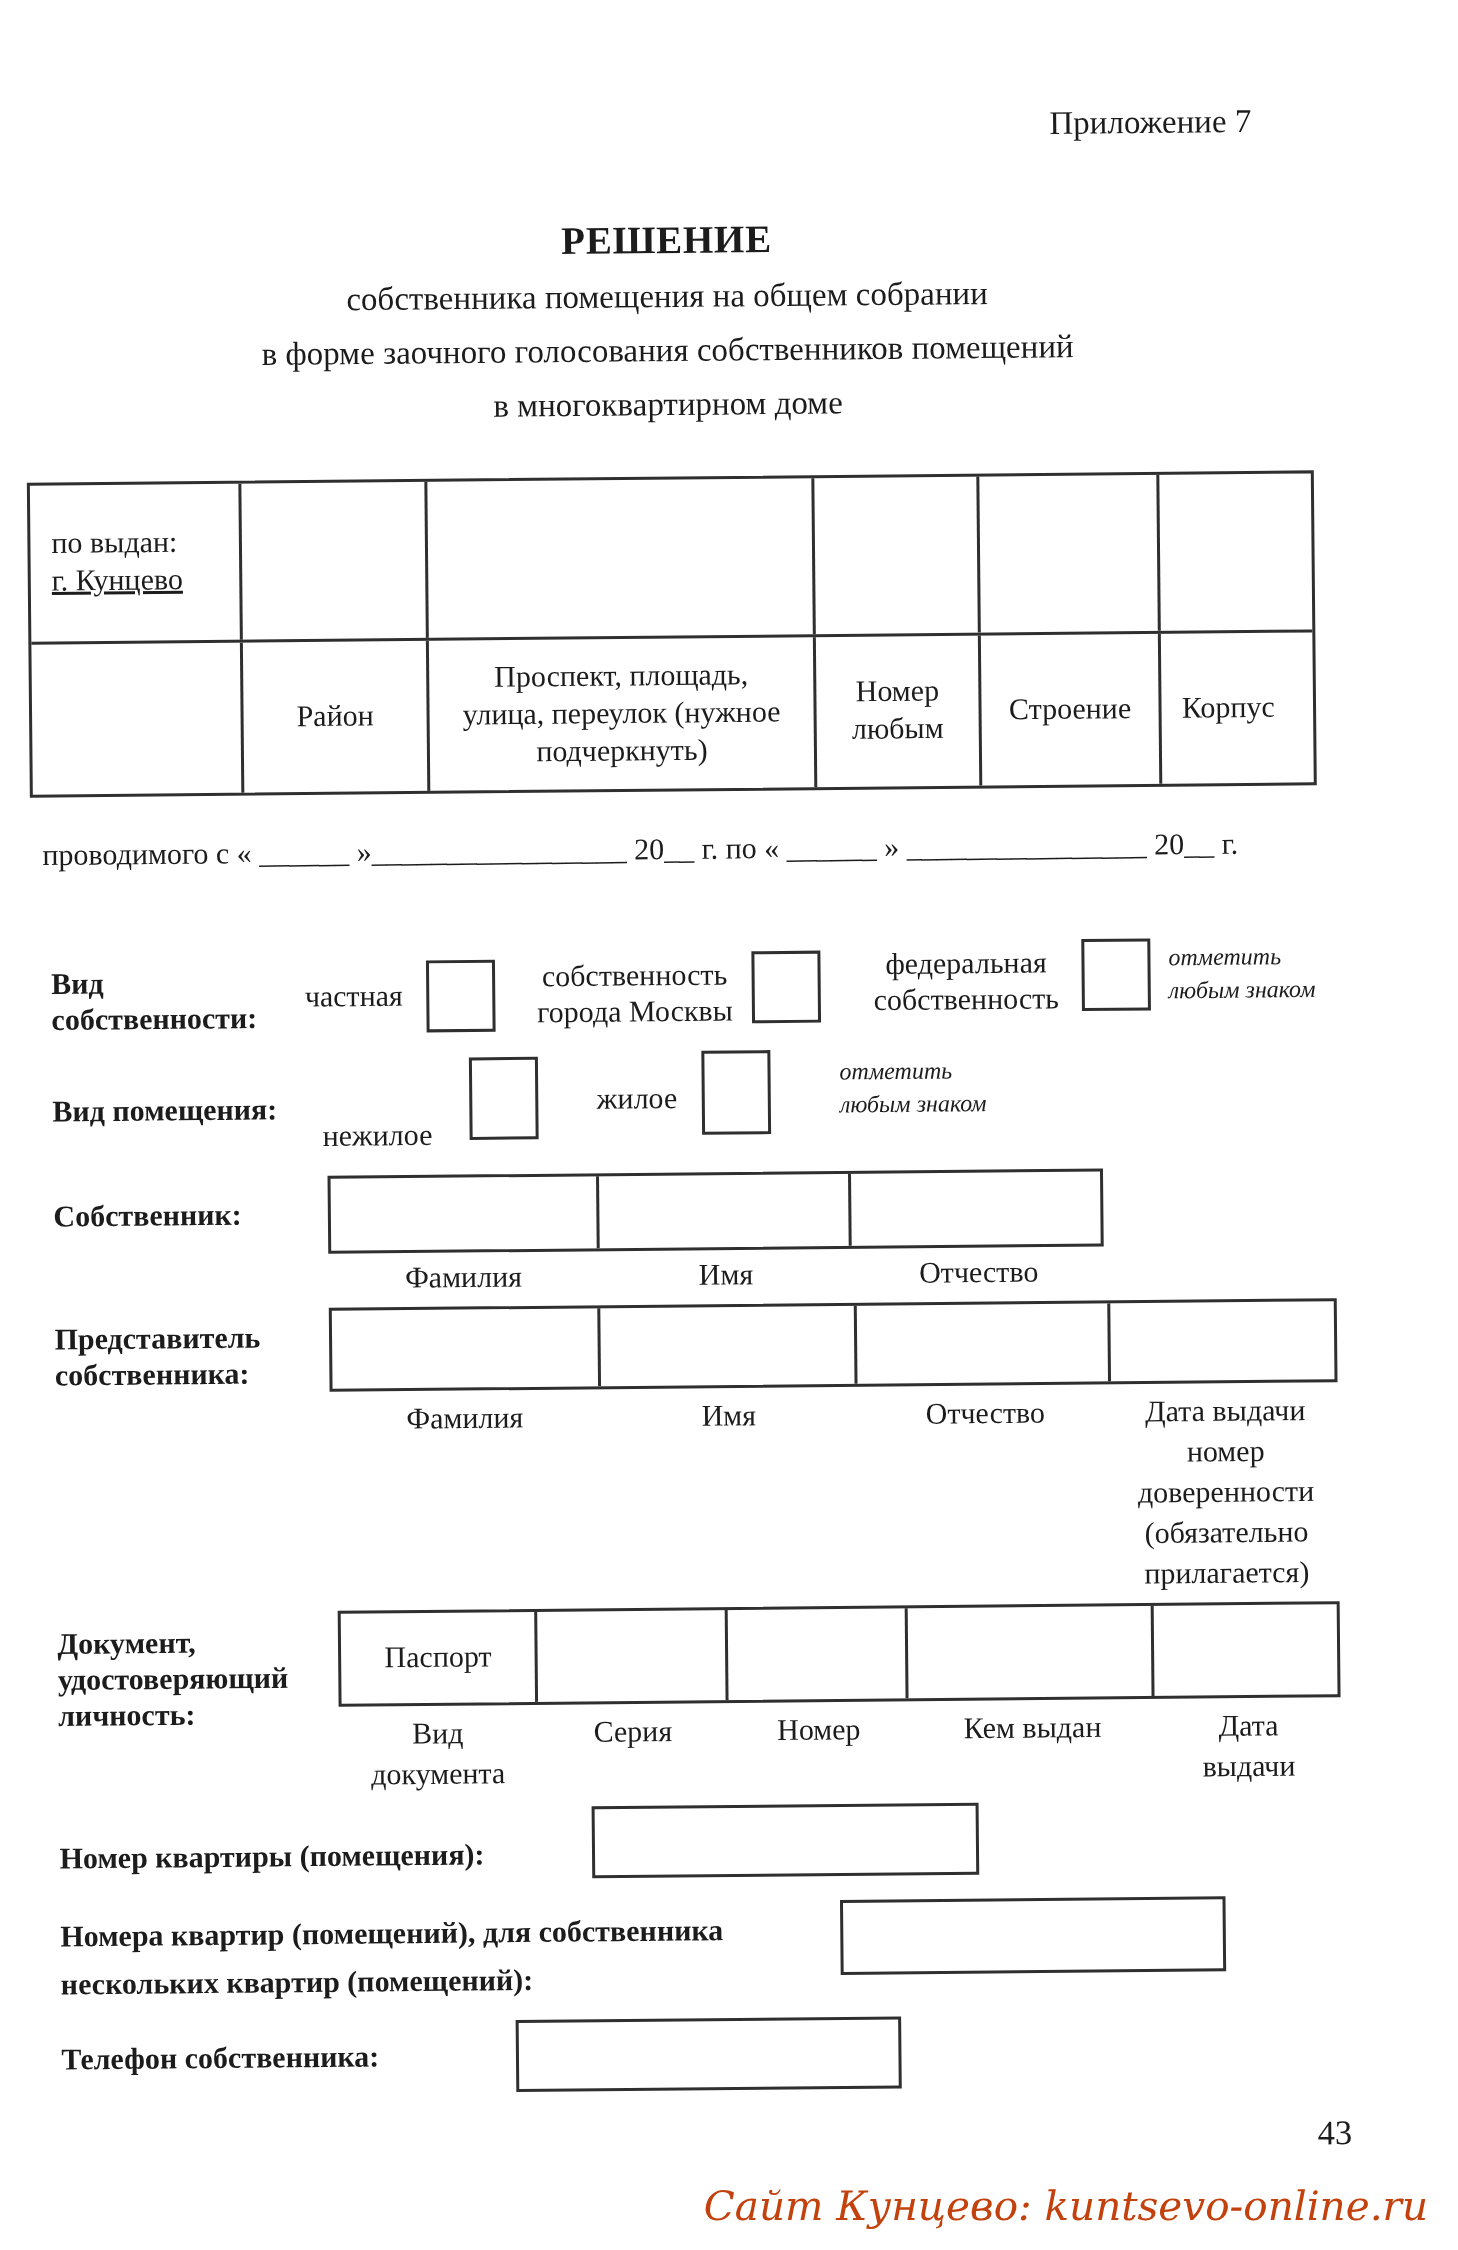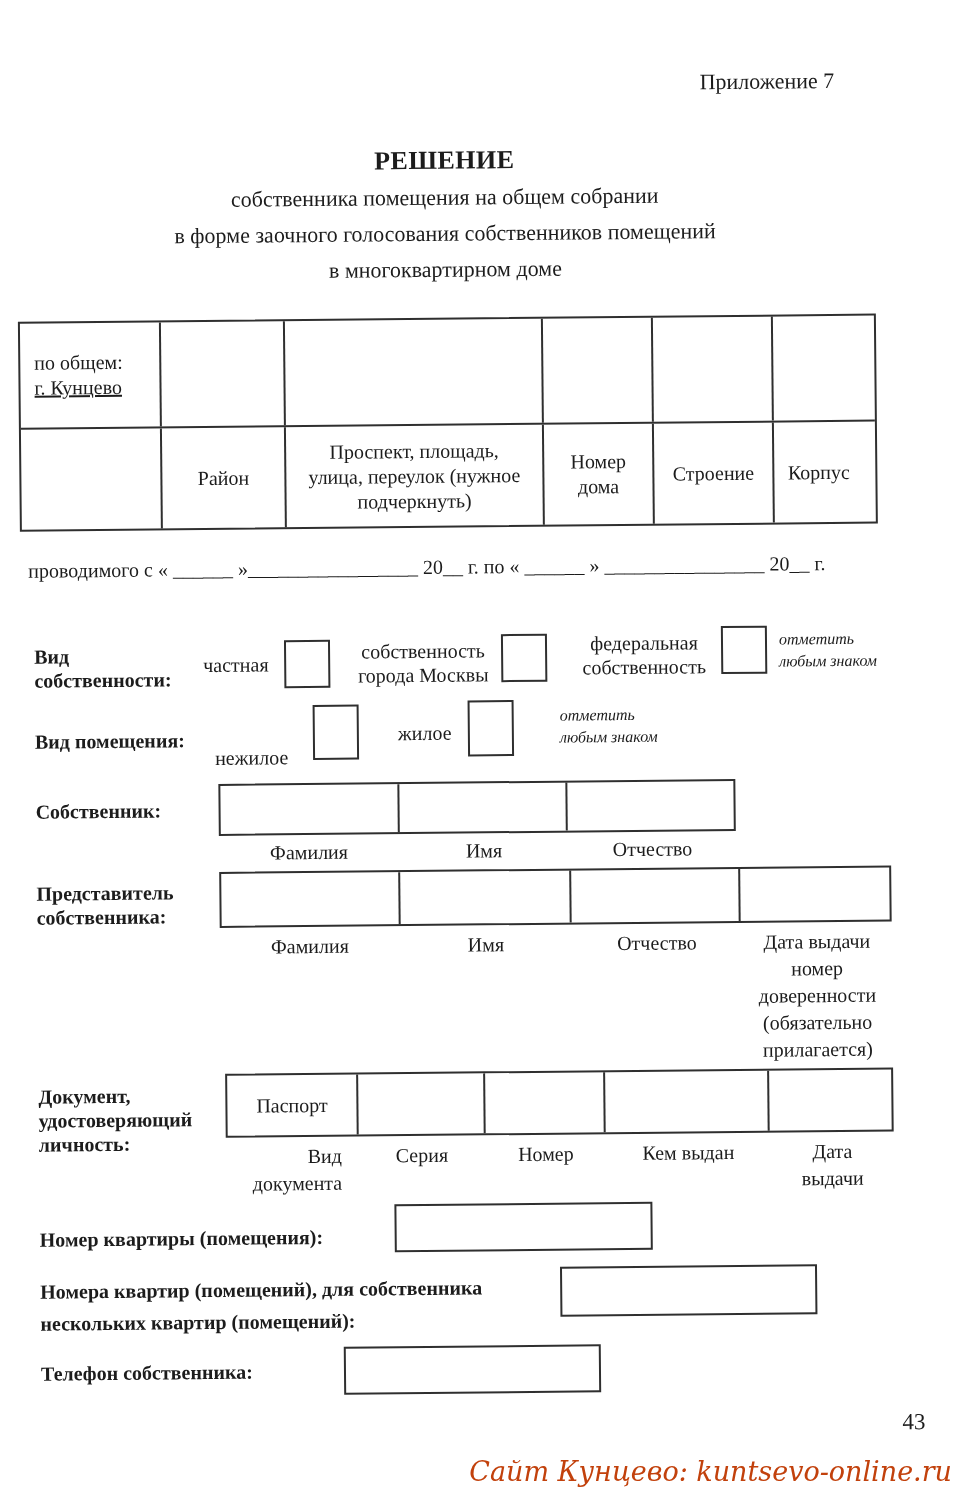--- a/index.html
+++ b/index.html
@@ -50,21 +50,21 @@
   .col-label{text-align:center;line-height:1.35;}
 
   .repr-label{top:882px;left:35px;width:175px;}
   .doc-label{top:1085px;left:35px;width:190px;}
 
   .field-box{border:2px solid #2f2f2f;background:#fff;box-sizing:border-box;}
   .apt-label{top:1228px;left:35px;}
   .apts-label{top:1276px;left:35px;width:520px;}
   .phone-label{top:1362px;left:35px;}
 
-  .page-number{top:1418px;left:872px;font-size:23px;margin-left:24px;}
+  .page-number{top:1418px;left:872px;font-size:23px;}
   .watermark{
     position:absolute;top:1456px;left:380px;width:572px;text-align:right;
     font-size:27px;font-style:italic;
     font-family:"DejaVu Serif","Liberation Serif",serif;
   }
 </style>
 </head>
 <body>
 
 <div class="scan">
@@ -72,39 +72,39 @@
   <div class="abs appendix">Приложение 7</div>
 
   <div class="abs title-heading">РЕШЕНИЕ</div>
   <div class="abs title-line t1">собственника помещения на общем собрании</div>
   <div class="abs title-line t2">в форме заочного голосования собственников помещений</div>
   <div class="abs title-line t3">в многоквартирном доме</div>
 
   <div class="abs addr-table">
     <div class="addr-row r1">
       <div class="addr-cell c1 first">
-        <span>по общем:</span>
+        <span>по выдан:</span>
         <span class="underlined">г. Кунцево</span>
       </div>
       <div class="addr-cell c2"></div>
       <div class="addr-cell c3"></div>
       <div class="addr-cell c4"></div>
       <div class="addr-cell c5"></div>
       <div class="addr-cell c6"></div>
     </div>
     <div class="addr-row r2">
       <div class="addr-cell c1"></div>
       <div class="addr-cell c2">
           <span class="hdr-inner">Район</span>
         </div>
       <div class="addr-cell c3">
           <span class="hdr-inner w210">Проспект, площадь, улица, переулок (нужное подчеркнуть)</span>
         </div>
       <div class="addr-cell c4">
-          <span class="hdr-inner w80">Номер дома</span>
+          <span class="hdr-inner w80">Номер любым</span>
         </div>
       <div class="addr-cell c5">
           <span class="hdr-inner">Строение</span>
         </div>
       <div class="addr-cell c6">
           <span class="hdr-inner">Корпус</span>
         </div>
     </div>
   </div>
 
@@ -156,21 +156,21 @@
   <div class="abs blank-table" style="top:1076px;left:222px;width:668px;height:64px;">
     <div class="blank-cell" style="width:132px;">
         <span>Паспорт</span>
       </div>
     <div class="blank-cell" style="width:128px;"></div>
     <div class="blank-cell" style="width:120px;"></div>
     <div class="blank-cell" style="width:165px;"></div>
     <div class="blank-cell" style="width:123px;"></div>
   </div>
   <div class="abs col-labels" style="top:1146px;left:222px;width:668px;">
-    <div class="col-label" style="width:132px;"><span class="hdr-inner" style="max-width:100px;text-align:right;">Вид документа</span></div>
+    <div class="col-label" style="width:132px;"><span class="hdr-inner" style="max-width:100px;">Вид документа</span></div>
     <div class="col-label" style="width:128px;">Серия</div>
     <div class="col-label" style="width:120px;">Номер</div>
     <div class="col-label" style="width:165px;">Кем выдан</div>
     <div class="col-label" style="width:123px;"><span class="hdr-inner" style="max-width:70px;">Дата выдачи</span></div>
   </div>
 
   <div class="abs bold-label apt-label">Номер квартиры (помещения):</div>
   <div class="abs field-box" style="top:1208px;left:390px;width:258px;height:48px;"></div>
 
   <div class="abs bold-label apts-label" style="line-height:1.6;">Номера квартир (помещений), для собственника нескольких квартир (помещений):</div>

